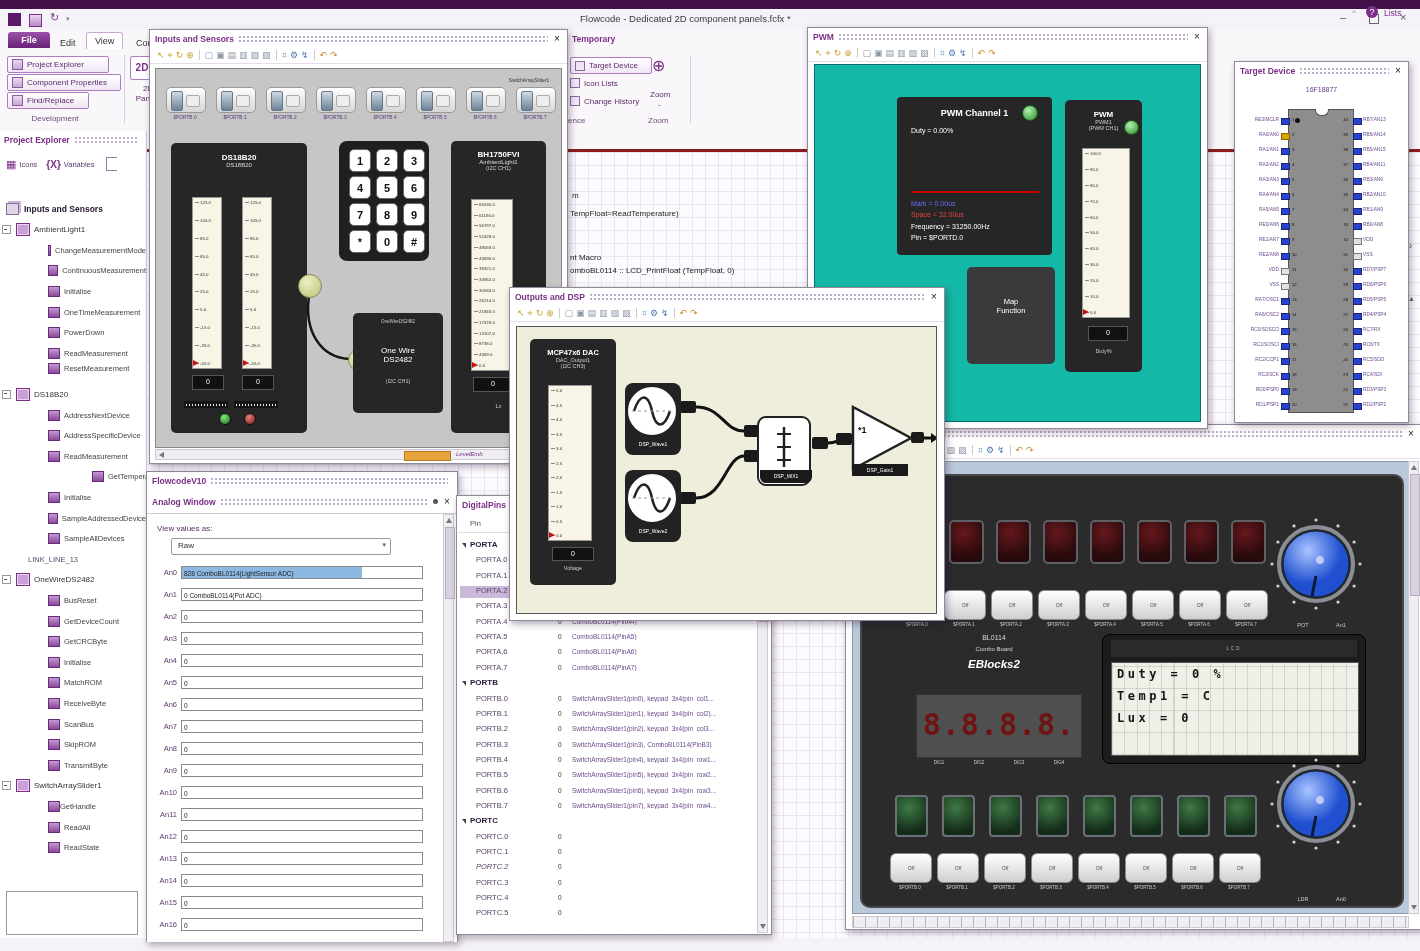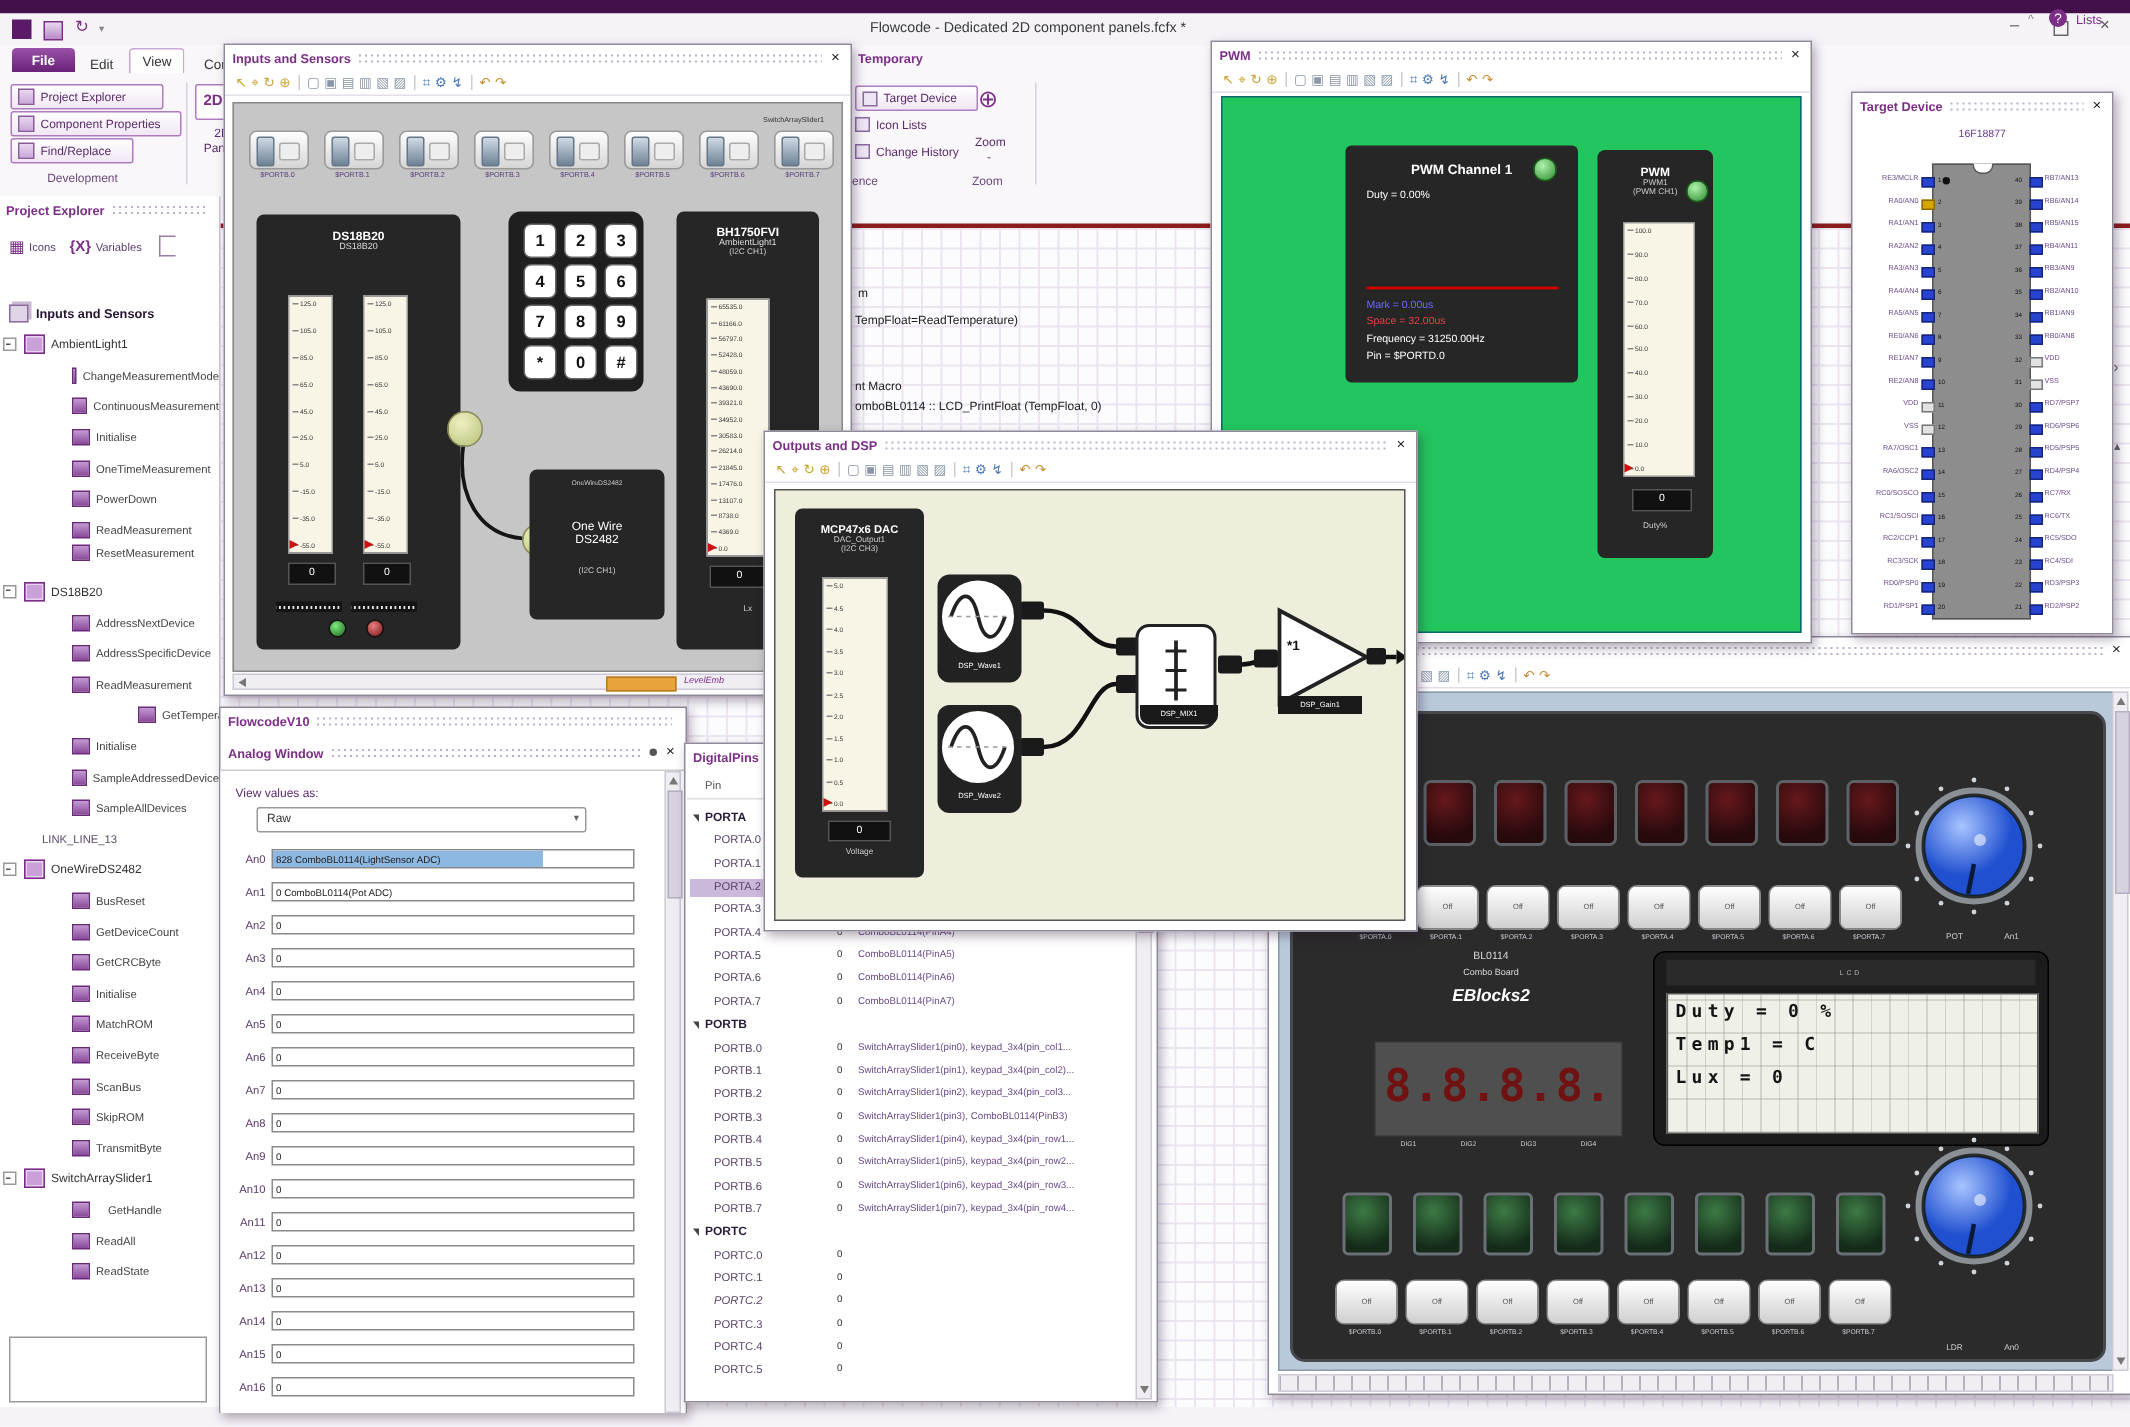--- a/index.html
+++ b/index.html
@@ -313,21 +313,21 @@
         <div class="mico" style="margin-left: 48px;"></div>
         <div class="t-mac-l" style="margin-left: 4px;">TransmitByte</div>
       </div>
       <div class="trow" style="top: 645.8px;">
         <div class="exp" style="margin-left: 2px;"></div>
         <div class="cico" style="margin-left: 5px;"></div>
         <div class="t-comp-l" style="margin-left: 4px;">SwitchArraySlider1</div>
       </div>
       <div class="trow" style="top: 666.4px;">
         <div class="mico" style="margin-left: 48px;"></div>
-        <div class="t-mac-l" style="margin-left: 12px;">GetHandle</div>
+        <div class="t-mac-l" style="margin-left: 0;">GetHandle</div>
       </div>
       <div class="trow" style="top: 687px;">
         <div class="mico" style="margin-left: 48px;"></div>
         <div class="t-mac-l" style="margin-left: 4px;">ReadAll</div>
       </div>
       <div class="trow" style="top: 707.6px;">
         <div class="mico" style="margin-left: 48px;"></div>
         <div class="t-mac-l" style="margin-left: 4px;">ReadState</div>
       </div>
     </div>
@@ -671,21 +671,21 @@
       <div class="tbi" style="color: rgb(138, 151, 168);">▧</div>
       <div class="tbi" style="color: rgb(138, 151, 168);">▨</div>
       <div class="tbsep"></div>
       <div class="tbi" style="color: rgb(74, 122, 181);">⌗</div>
       <div class="tbi" style="color: rgb(74, 122, 181);">⚙</div>
       <div class="tbi" style="color: rgb(74, 122, 181);">↯</div>
       <div class="tbsep"></div>
       <div class="tbi" style="color: rgb(201, 138, 42);">↶</div>
       <div class="tbi" style="color: rgb(201, 138, 42);">↷</div>
     </div>
-  <div class="abs" style="left:6px;top:36px;width:387px;height:358px;background:#22c55e;border:1px solid #0a6a6d;box-sizing:border-box;">
+  <div class="abs" style="left:6px;top:36px;width:387px;height:358px;background:#14b8a6;border:1px solid #0a6a6d;box-sizing:border-box;">
 
     <div class="dbox" style="left:82px;top:32px;width:155px;height:158px;border-radius:4px;">
       <div style="font-size:9px;font-weight:bold;margin-top:11px;">PWM Channel 1</div>
       <div class="abs" style="left:125px;top:8px;width:14px;height:14px;border-radius:50%;background:radial-gradient(circle at 38% 32%,#aef2ae,#2a8a2a);border:1px solid #1a5a1a;"></div>
       <div class="abs" style="left:14px;top:30px;font-size:7px;">Duty = 0.00%</div>
       <div class="abs" style="left:14px;top:94px;width:128px;height:2px;background:#cc0000;"></div>
       <div class="abs" style="left:14px;top:103px;font-size:7px;color:#6a6aff;">Mark = 0.00us</div>
       <div class="abs" style="left:14px;top:114px;font-size:7px;color:#e04444;">Space = 32.00us</div>
       <div class="abs" style="left:14px;top:126px;font-size:7px;">Frequency = 31250.00Hz</div>
       <div class="abs" style="left:14px;top:137px;font-size:7px;">Pin = $PORTD.0</div>
@@ -740,20 +740,24 @@
           <div class="tick">
             <i></i>
             <span>0.0</span>
           </div>
           <div class="marker"></div>
         </div>
       <div class="mval" style="left:23px;top:226px;width:38px;height:13px;">0</div>
       <div class="dt3" style="margin-top:0;position:absolute;left:0;right:0;top:248px;">Duty%</div>
     </div>
 
+    <div class="dbox" style="left:152px;top:202px;width:88px;height:97px;background:#3a3a3a;">
+      <div style="font-size:7.5px;margin-top:30px;">Map</div>
+      <div style="font-size:7.5px;">Function</div>
+    </div>
   </div>
 </div>
 
 <div class="panel" id="tdpanel" style="left:1234px;top:61px;width:173px;height:360px;z-index:5;">
   <div class="ptitle">
     <span class="pname">Target Device</span>
     <span class="dots"></span>
     <span class="pclose">×</span>
   </div>
   <div class="abs" style="left:0;top:24px;width:173px;text-align:center;font-size:7px;color:#6a3a8a;">16F18877</div>

